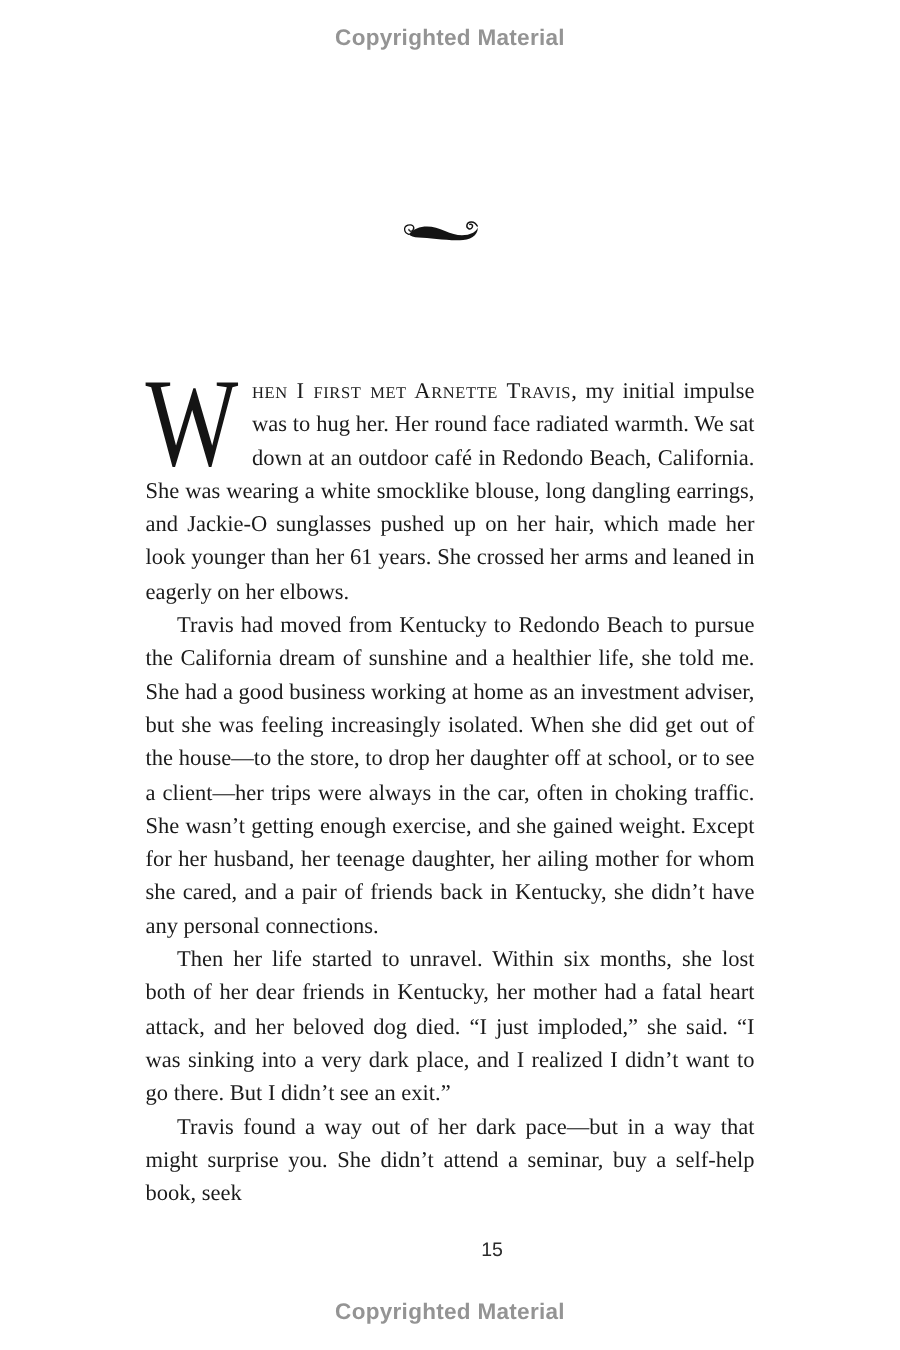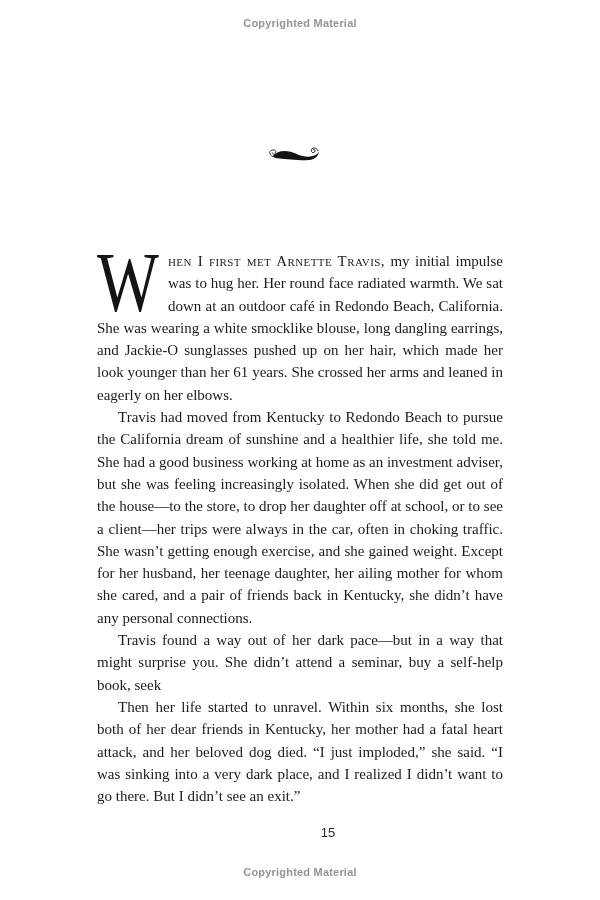--- a/index.html
+++ b/index.html
@@ -14,21 +14,21 @@
     background: #ffffff;
     overflow: hidden;
     font-family: "Liberation Serif", serif;
   }
   .notice {
     position: absolute;
     left: 0;
     width: 100%;
     text-align: center;
     font-family: "Liberation Sans", sans-serif;
-    font-size: 11px;
+    font-size: 15px;
     font-weight: bold;
     letter-spacing: 0.2px;
     color: #949494;
   }
   .notice-top { top: 17px; }
   .notice-bottom { top: 866px; }
 
   .ornament {
     position: absolute;
     top: 139px;
@@ -106,21 +106,21 @@
     </svg>
   </div>
 
   <div class="body-text">
     <p class="opening">
       <span class="dropcap-box">
           <span class="dropcap-glyph">W</span>
         </span><span class="sc">hen I first met Arnette Travis,</span><span> my initial impulse was to hug her. Her round face radiated warmth. We sat down at an outdoor café in Redondo Beach, California. She was wearing a white smocklike blouse, long dangling earrings, and Jackie-O sunglasses pushed up on her hair, which made her look younger than her 61 years. She crossed her arms and leaned in eagerly on her elbows.</span>
     </p>
     <p>Travis had moved from Kentucky to Redondo Beach to pursue the California dream of sunshine and a healthier life, she told me. She had a good business working at home as an investment adviser, but she was feeling increasingly isolated. When she did get out of the house—to the store, to drop her daughter off at school, or to see a client—her trips were always in the car, often in choking traffic. She wasn’t getting enough exercise, and she gained weight. Except for her husband, her teenage daughter, her ailing mother for whom she cared, and a pair of friends back in Kentucky, she didn’t have any personal connections.</p>
+    <p>Then her life started to unravel. Within six months, she lost both of her dear friends in Kentucky, her mother had a fatal heart attack, and her beloved dog died. “I just imploded,” she said. “I was sinking into a very dark place, and I realized I didn’t want to go there. But I didn’t see an exit.”</p>
     <p>Travis found a way out of her dark pace—but in a way that might surprise you. She didn’t attend a seminar, buy a self-help book, seek</p>
-    <p>Then her life started to unravel. Within six months, she lost both of her dear friends in Kentucky, her mother had a fatal heart attack, and her beloved dog died. “I just imploded,” she said. “I was sinking into a very dark place, and I realized I didn’t want to go there. But I didn’t see an exit.”</p>
   </div>
 
   <div class="pagenum">15</div>
 
   <div class="notice notice-bottom">Copyrighted Material</div>
 
 </div>
 
 </body></html>

